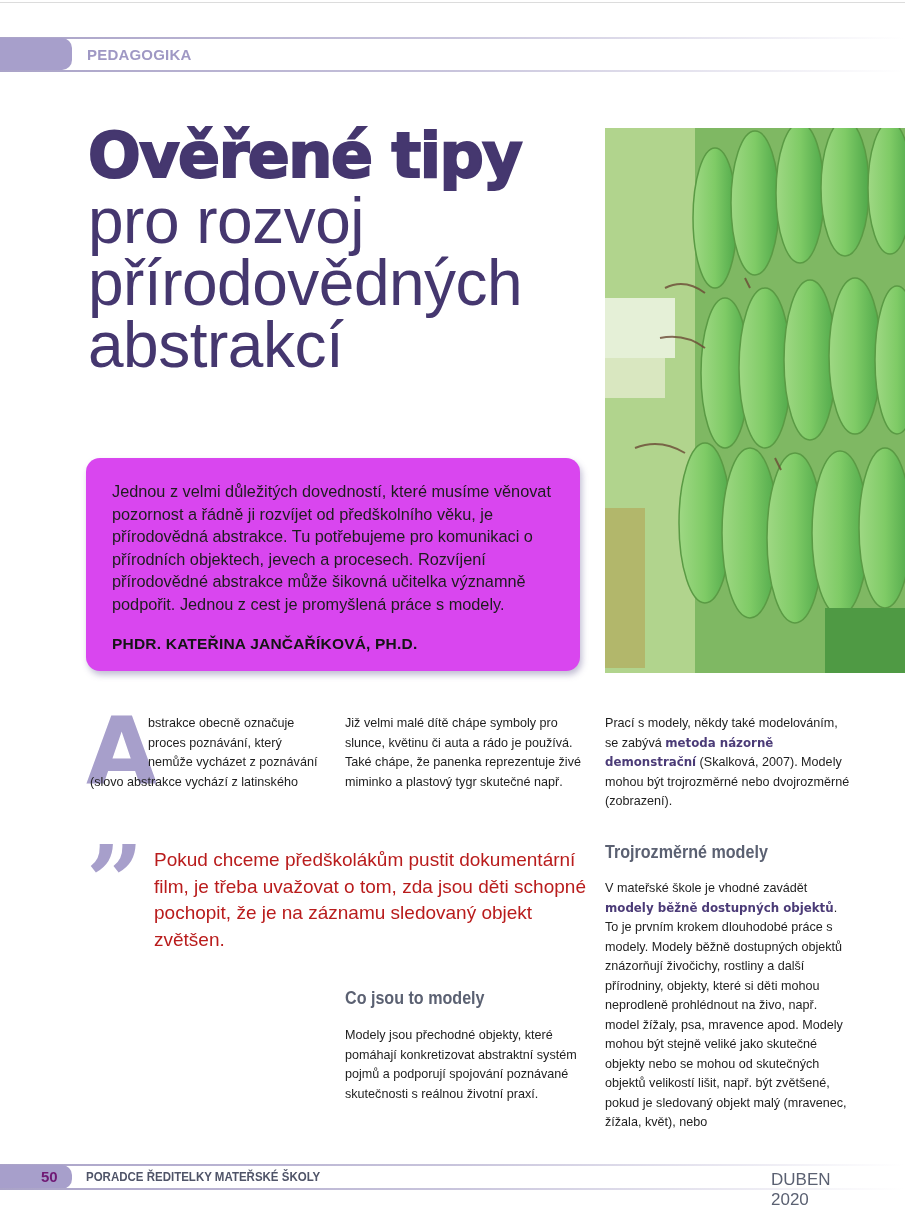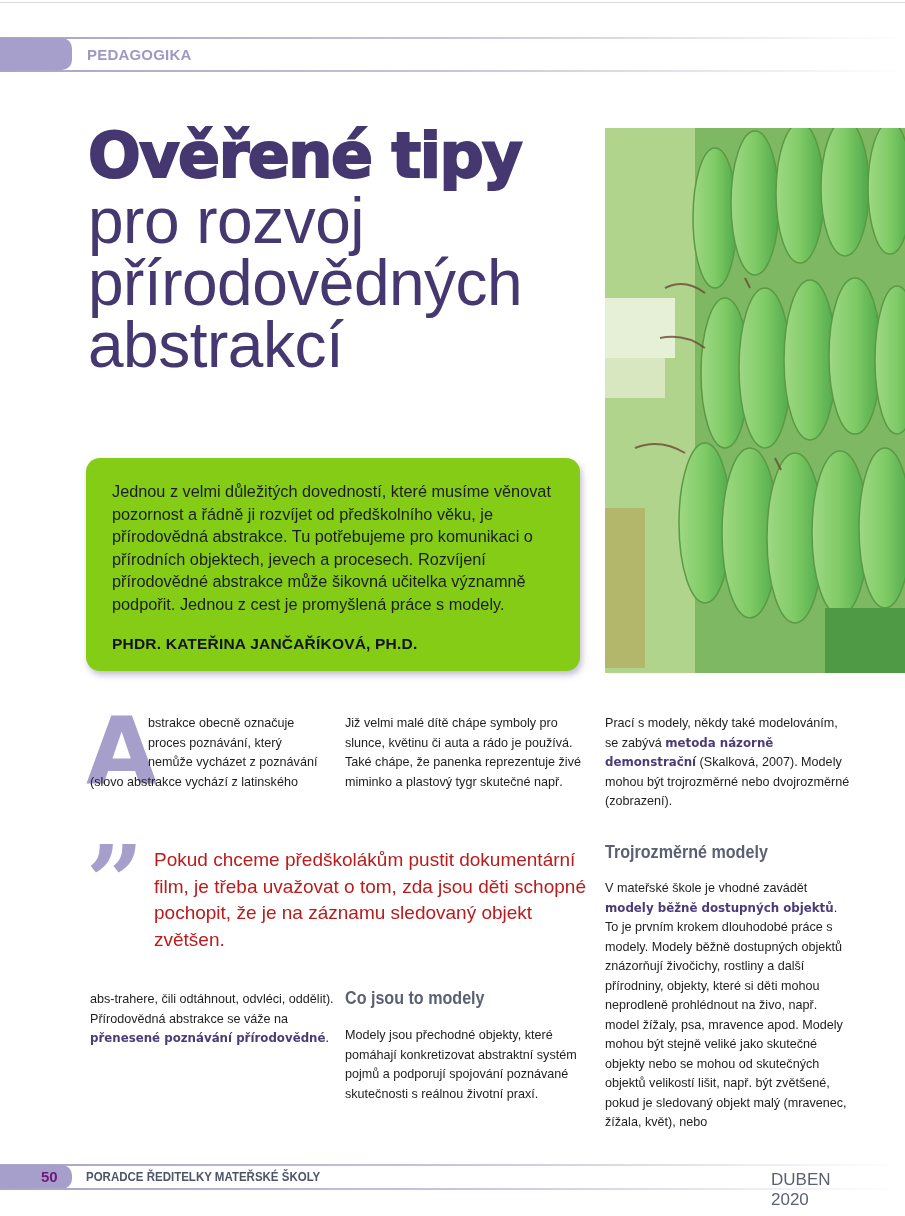--- a/index.html
+++ b/index.html
@@ -31,21 +31,21 @@
     .title { position: absolute; left: 88px; top: 122px; color: #45376f; }
     .title .t1 { font-family: "DejaVu Sans", sans-serif; font-weight: 900; font-size: 62px; line-height: 68px; letter-spacing: -1.5px; -webkit-text-stroke: 2px #45376f; }
     .title .t2 { font-family: "Liberation Sans", sans-serif; font-size: 64px; line-height: 62px; font-weight: normal; letter-spacing: -0.5px; }
 
     
     .photo { position: absolute; left: 605px; top: 128px; width: 300px; height: 545px; overflow: hidden;
       background: linear-gradient(100deg, #b9d99a 0%, #d8e8b0 12%, #8cc870 22%, #7ecb6a 40%, #5fb556 60%, #3f9f45 80%, #2e8a3c 100%); }
 
     
     .lead-box { position: absolute; left: 86px; top: 458px; width: 494px; height: 213px;
-      background: #84cc16; border-radius: 14px; box-shadow: 2px 4px 6px rgba(120,110,160,0.45); }
+      background: #d946ef; border-radius: 14px; box-shadow: 2px 4px 6px rgba(120,110,160,0.45); }
     .lead-text { position: absolute; left: 26px; top: 22px; width: 460px; font-size: 16.3px; line-height: 22.5px; color: #1d1d1d; }
     .lead-author { position: absolute; left: 26px; top: 177px; font-weight: bold; font-size: 15.5px; color: #141414; letter-spacing: 0.2px; }
 
     
     .col { position: absolute; font-size: 12.6px; line-height: 19.5px; color: #1e1e1e; }
     .col p { margin: 0; }
     .col b.kw { color: #4b3b77; font-family: "DejaVu Sans", sans-serif; font-size: 11.8px; font-weight: bold; }
 
     .dropcap { position: absolute; left: 86px; top: 712px; font-family: "DejaVu Sans", sans-serif; font-weight: bold; font-size: 92px; line-height: 80px; color: #a79fcb; }
     .col1a { left: 90px; top: 714px; width: 250px; }
@@ -160,21 +160,20 @@
   <p><span>Prací s modely, někdy také modelováním, se zabývá </span><b class="kw">metoda názorně demonstrační</b><span> (Skalková, 2007). Modely mohou být trojrozměrné nebo dvojrozměrné (zobrazení).</span></p>
 </div>
 
 <div class="quote-mark">”</div>
 <div class="quote-text">Pokud chceme předškolákům pustit dokumentární film, je třeba uvažovat o tom, zda jsou děti schopné pochopit, že je na záznamu sledovaný objekt zvětšen.</div>
 
 <div class="subhead sub-models">Co jsou to modely</div>
 <div class="subhead sub-3d">Trojrozměrné modely</div>
 
 <div class="col col1b">
-  <p><span>abs-trahere, čili odtáhnout, odvléci, oddělit). Přírodovědná abstrakce se váže na </span><b class="kw">přenesené poznávání přírodovědné</b><span>.</span></p>
 </div>
 
 <div class="col col2b">
   <p>Modely jsou přechodné objekty, které pomáhají konkretizovat abstraktní systém pojmů a podporují spojování poznávané skutečnosti s reálnou životní praxí.</p>
 </div>
 
 <div class="col col3b">
   <p><span>V mateřské škole je vhodné zavádět </span><b class="kw">modely běžně dostupných objektů</b><span>. To je prvním krokem dlouhodobé práce s modely. Modely běžně dostupných objektů znázorňují živočichy, rostliny a další přírodniny, objekty, které si děti mohou neprodleně prohlédnout na živo, např. model žížaly, psa, mravence apod. Modely mohou být stejně veliké jako skutečné objekty nebo se mohou od skutečných objektů velikostí lišit, např. být zvětšené, pokud je sledovaný objekt malý (mravenec, žížala, květ), nebo</span></p>
 </div>
 

